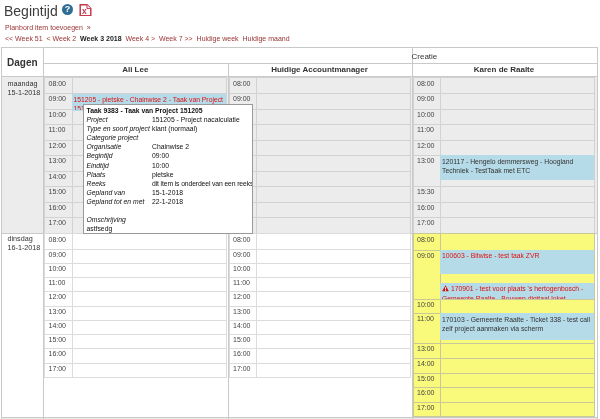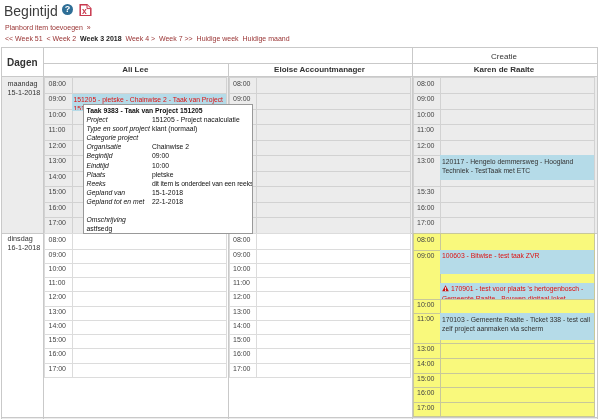--- a/index.html
+++ b/index.html
@@ -16,23 +16,23 @@
 <div style="position:absolute;left:1.50px;top:417.00px;width:595.00px;height:2.00px;background:#ececec;"></div>
 <div style="position:absolute;left:0.50px;top:47.40px;width:597.00px;height:372.60px;border:1px solid #c9c9c9;"></div>
 <div style="position:absolute;left:43.00px;top:62.60px;width:553.50px;height:1.00px;background:#c9c9c9;"></div>
 <div style="position:absolute;left:1.50px;top:76.00px;width:595.00px;height:1.00px;background:#c9c9c9;"></div>
 <div style="position:absolute;left:1.50px;top:233.20px;width:595.00px;height:1.00px;background:#c9c9c9;"></div>
 <div style="position:absolute;left:1.50px;top:417.00px;width:595.00px;height:1.00px;background:#c9c9c9;"></div>
 <div style="position:absolute;left:43.00px;top:48.40px;width:1.00px;height:370.60px;background:#c9c9c9;"></div>
 <div style="position:absolute;left:227.50px;top:62.60px;width:1.00px;height:356.40px;background:#c9c9c9;"></div>
 <div style="position:absolute;left:411.50px;top:48.40px;width:1.00px;height:370.60px;background:#c9c9c9;"></div>
 <div style="position:absolute;left:7.00px;top:57px;white-space:nowrap;font-size:10px;font-weight:bold;color:#333;">Dagen</div>
-<div style="position:absolute;left:411.50px;top:51.50px;width:185.00px;text-align:center;white-space:nowrap;font-size:8px;color:#333;">Creatie</div>
+<div style="position:absolute;left:411.50px;top:51.50px;width:185.00px;white-space:nowrap;font-size:8px;color:#333;">Creatie</div>
 <div style="position:absolute;left:43.00px;top:65.00px;width:184.50px;text-align:center;white-space:nowrap;font-size:8px;font-weight:bold;color:#333;">Ali Lee</div>
-<div style="position:absolute;left:227.50px;top:65.00px;width:184.00px;text-align:center;white-space:nowrap;font-size:8px;font-weight:bold;color:#333;">Eloise Accountmanager</div>
+<div style="position:absolute;left:227.50px;top:65.00px;width:184.00px;text-align:center;white-space:nowrap;font-size:8px;font-weight:bold;color:#333;">Huidige Accountmanager</div>
 <div style="position:absolute;left:411.50px;top:65.00px;width:185.00px;text-align:center;white-space:nowrap;font-size:8px;font-weight:bold;color:#333;">Karen de Raalte</div>
 <div style="position:absolute;left:7.50px;top:78.90px;white-space:nowrap;font-size:7.2px;line-height:9.6px;color:#333;">maandag<br>15-1-2018</div>
 <div style="position:absolute;left:7.50px;top:233.90px;white-space:nowrap;font-size:7.2px;line-height:9.6px;color:#333;">dinsdag<br>16-1-2018</div>
 <div style="position:absolute;left:45.00px;top:77.50px;width:26.50px;height:155.00px;background:#ececec;"></div>
 <div style="position:absolute;left:71.50px;top:77.50px;width:154.00px;height:155.00px;background:#ececec;"></div>
 <div style="position:absolute;left:44.00px;top:76.50px;width:182.50px;height:157.00px;border:1px solid #d2d2d2;"></div>
 <div style="position:absolute;left:71.50px;top:77.50px;width:1.00px;height:155.00px;background:#d2d2d2;"></div>
 <div style="position:absolute;left:48.50px;top:79.50px;white-space:nowrap;font-size:7px;color:#444;">08:00</div>
 <div style="position:absolute;left:45.00px;top:93.00px;width:180.50px;height:1.00px;background:#d2d2d2;"></div>
 <div style="position:absolute;left:48.50px;top:95.00px;white-space:nowrap;font-size:7px;color:#444;">09:00</div>

